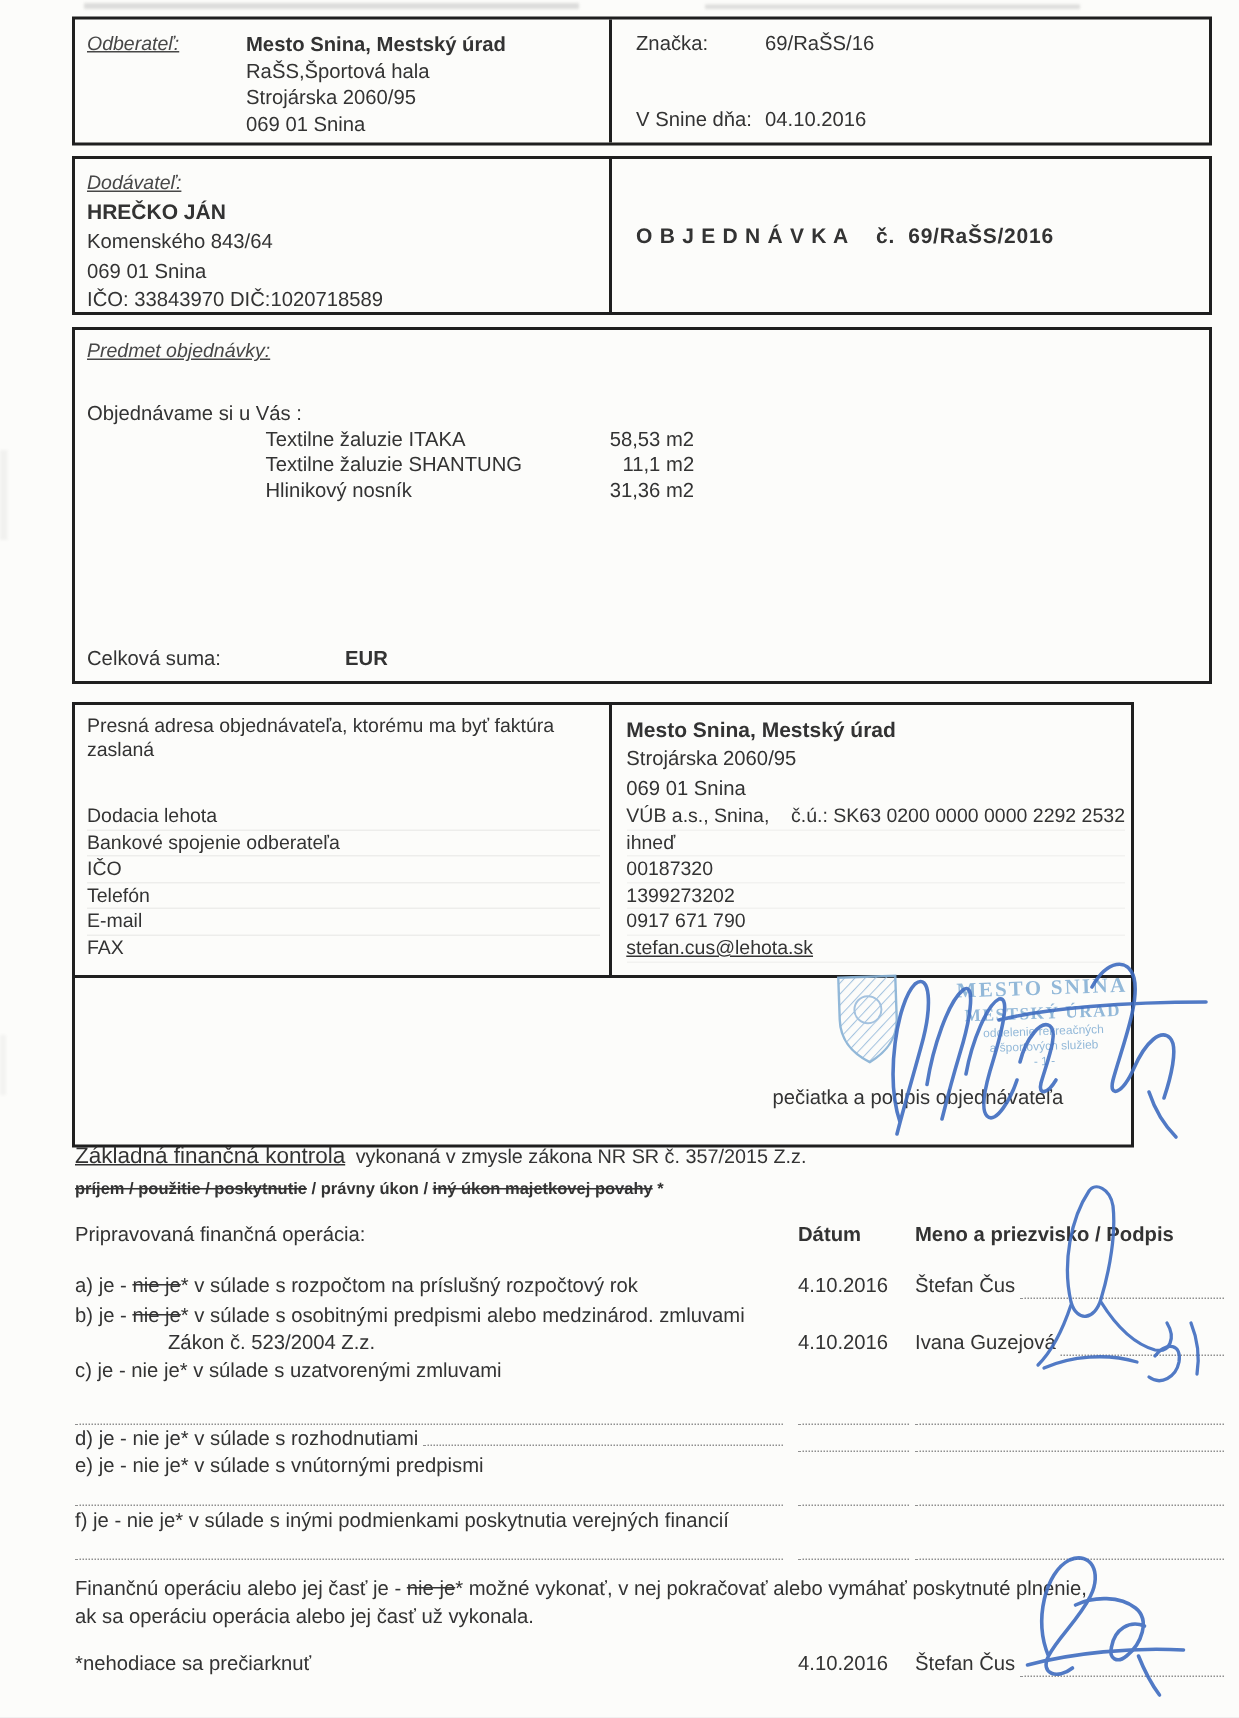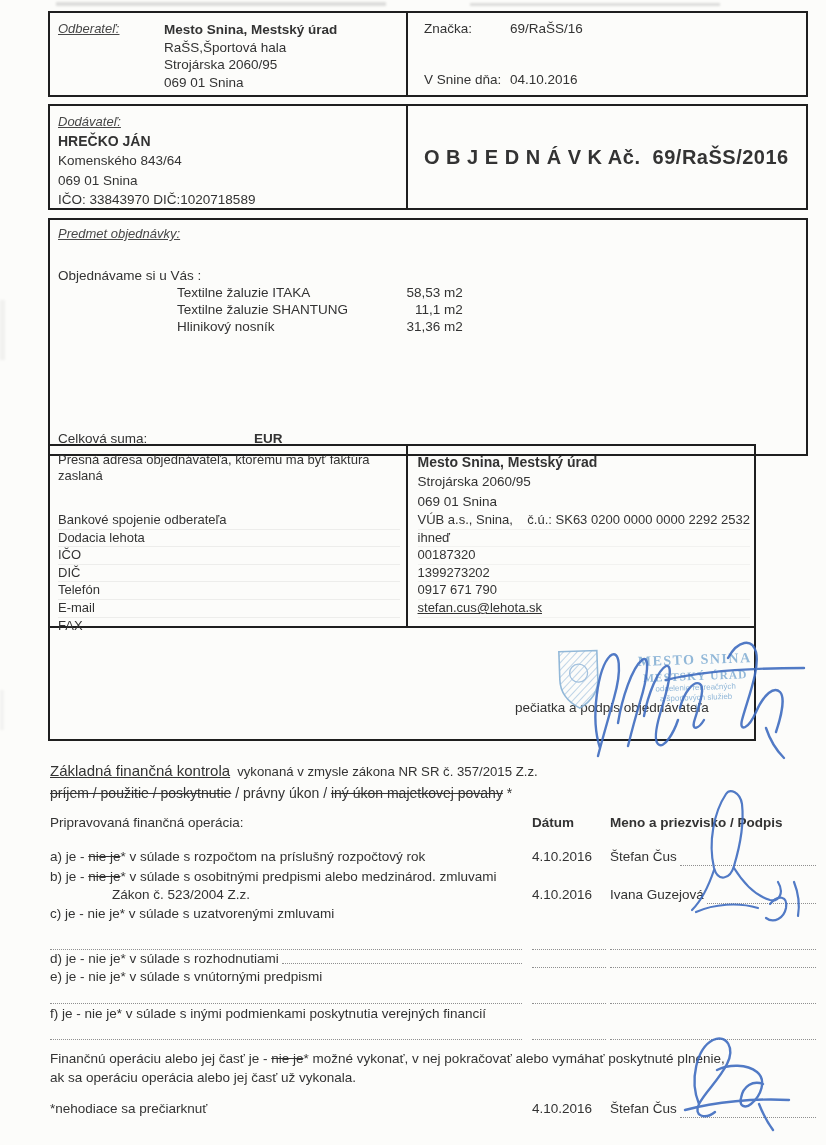--- a/index.html
+++ b/index.html
@@ -19,21 +19,21 @@
 
   .b1-left{display:flex;gap:20px}
   .b1-lbl{width:86px;flex:none}
   .addr div{line-height:17.5px}
   .b1-right{display:flex;flex-direction:column;justify-content:space-between}
   .kv{display:flex}
   .kv .k{width:86px;flex:none}
 
   .b2-left div{line-height:19.5px}
   .b2-right{display:flex;align-items:center;padding-left:16px}
-  .order-head{font-size:20px;font-weight:bold;letter-spacing:.5px}
+  .order-head{font-size:14px;font-weight:bold;letter-spacing:.5px}
 
   
   .abs{position:absolute}
   .item-name{display:inline-block;width:200px}
   .item-qty{display:inline-block;width:82px;text-align:right}
 
   
   .b4-top{display:flex;height:182px;border-bottom:2px solid #1f1f1f;box-sizing:border-box}
   .b4-left{width:358px;border-right:2px solid #1f1f1f;box-sizing:border-box;padding:6px 6px 0 8px;font-size:13px}
   .b4-right{flex:1;padding:6px 4px 0 10px}
@@ -50,21 +50,21 @@
   .st1{font-family:"Liberation Serif",serif;font-weight:bold;font-size:14px;letter-spacing:1.5px}
   .st2{font-family:"Liberation Serif",serif;font-weight:bold;font-size:11.5px;letter-spacing:1px}
   .st3{font-size:8px}
   .sig{position:absolute;pointer-events:none}
 
   
   .fin{position:absolute;left:50px;top:762px;width:766px;height:380px}
   .frow{position:absolute;left:0;width:766px;height:19px;line-height:18px}
   .ftitle{font-size:15px;font-weight:normal;text-decoration:underline}
   .ftitle-suffix{font-size:13.2px;font-weight:normal;text-decoration:none;margin-left:7px}
-  .fsubject{font-weight:normal;font-size:14px}
+  .fsubject{font-weight:bold;font-size:11px}
   .fdate{position:absolute;left:482px;top:0;white-space:nowrap}
   .fname{position:absolute;left:560px;right:0;top:0;display:flex;align-items:flex-end}
   .fname .nm{white-space:nowrap;line-height:18px}
   .dots{display:inline-block;border-bottom:1.6px dotted #8f8f8f;height:13px;flex:1;margin-left:3px}
   .dseg{position:absolute;border-bottom:1.6px dotted #8f8f8f;height:13px;top:2px}
   .lead-wrap{display:flex;width:472px}
   .indent{padding-left:62px}
 
   
   .smudge{position:absolute;background:rgba(110,110,110,.22);filter:blur(1px)}
@@ -104,21 +104,21 @@
   <div class="box split" style="left:48px;top:104px;width:760px;height:106px">
     <div class="cell-l b2-left" style="padding-top:6px">
       <div><span class="it-u">Dodávateľ:</span></div>
       <div class="bold" style="font-size:14px">HREČKO JÁN</div>
       <div>Komenského 843/64</div>
       <div>069 01 Snina</div>
       <div>IČO: 33843970 DIČ:1020718589</div>
     </div>
     <div class="cell-r b2-right">
       <span class="order-head pre">O B J E D N Á V K A</span>
-      <span class="order-head pre" style="">č.  69/RaŠS/2016</span>
+      <span class="order-head pre" style="margin-left:18px">č.  69/RaŠS/2016</span>
     </div>
   </div>
 
   <div class="box" style="left:48px;top:218px;width:760px;height:238px">
     <span class="it-u abs" style="left:8px;top:6px">Predmet objednávky:</span>
     <span class="abs" style="left:8px;top:48px">Objednávame si u Vás :</span>
 
     <div class="abs" style="left:127px;top:65px">
       <span class="item-name">Textilne žaluzie ITAKA</span>
       <span class="item-qty">58,53 m2</span>
@@ -126,31 +126,30 @@
     <div class="abs" style="left:127px;top:82px">
       <span class="item-name">Textilne žaluzie SHANTUNG</span>
       <span class="item-qty">11,1 m2</span>
     </div>
     <div class="abs" style="left:127px;top:99px">
       <span class="item-name">Hlinikový nosník</span>
       <span class="item-qty">31,36 m2</span>
     </div>
 
     <span class="abs" style="left:8px;bottom:8px">Celková suma:</span>
-    <span class="abs bold" style="left:204px;bottom:8px">EUR</span>
-  </div>
-
-  <div class="box" style="left:48px;top:444px;width:708px;height:297px">
+    <span class="abs bold" style="left:180px;bottom:8px">EUR</span>
+  </div>
+
+  <div class="box" style="left:48px;top:468px;width:708px;height:297px">
     <div class="b4-top">
       <div class="b4-left">
         <div class="b4-head">Presná adresa objednávateľa, ktorému ma byť faktúra zaslaná</div>
+        <div class="b4-row">Dodacia lehota</div>
         <div class="b4-row">Bankové spojenie odberateľa</div>
-        <div class="b4-row">Dodacia lehota</div>
         <div class="b4-row">IČO</div>
-        <div class="b4-row">DIČ</div>
         <div class="b4-row">Telefón</div>
         <div class="b4-row">E-mail</div>
         <div class="b4-row" style="border-bottom:none">FAX</div>
       </div>
       <div class="b4-right">
         <div class="b4-head">
           <div class="bold" style="font-size:14px">Mesto Snina, Mestský úrad</div>
           <div>Strojárska 2060/95</div>
           <div>069 01 Snina</div>
         </div>

